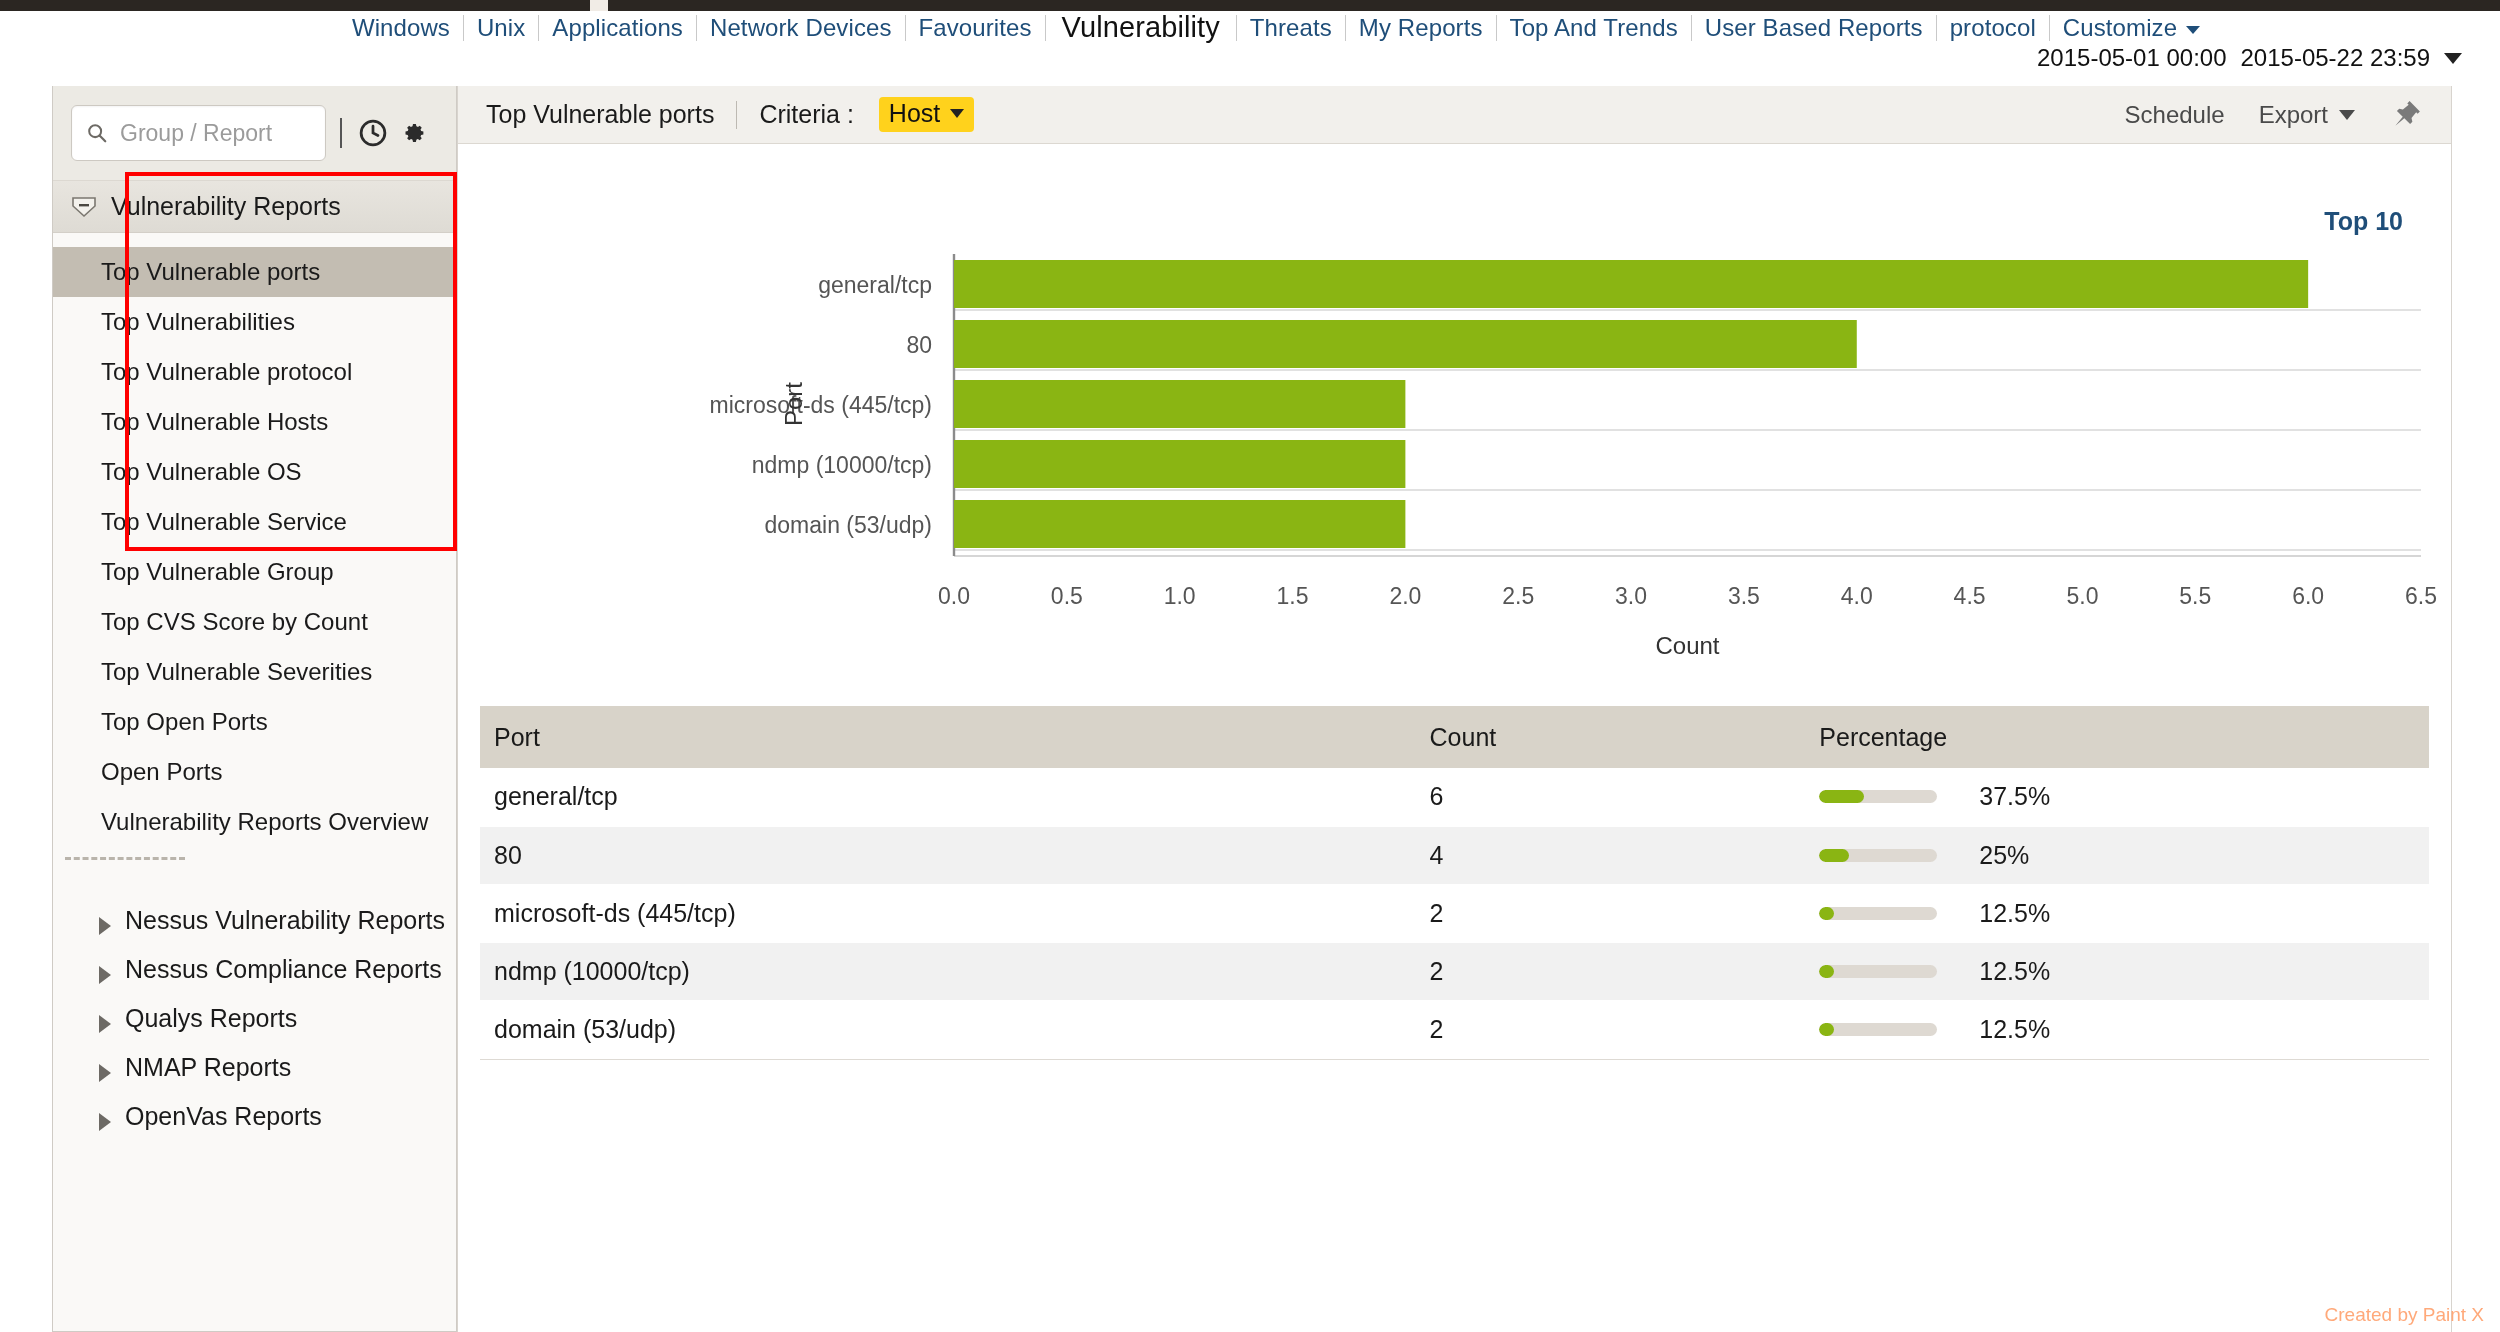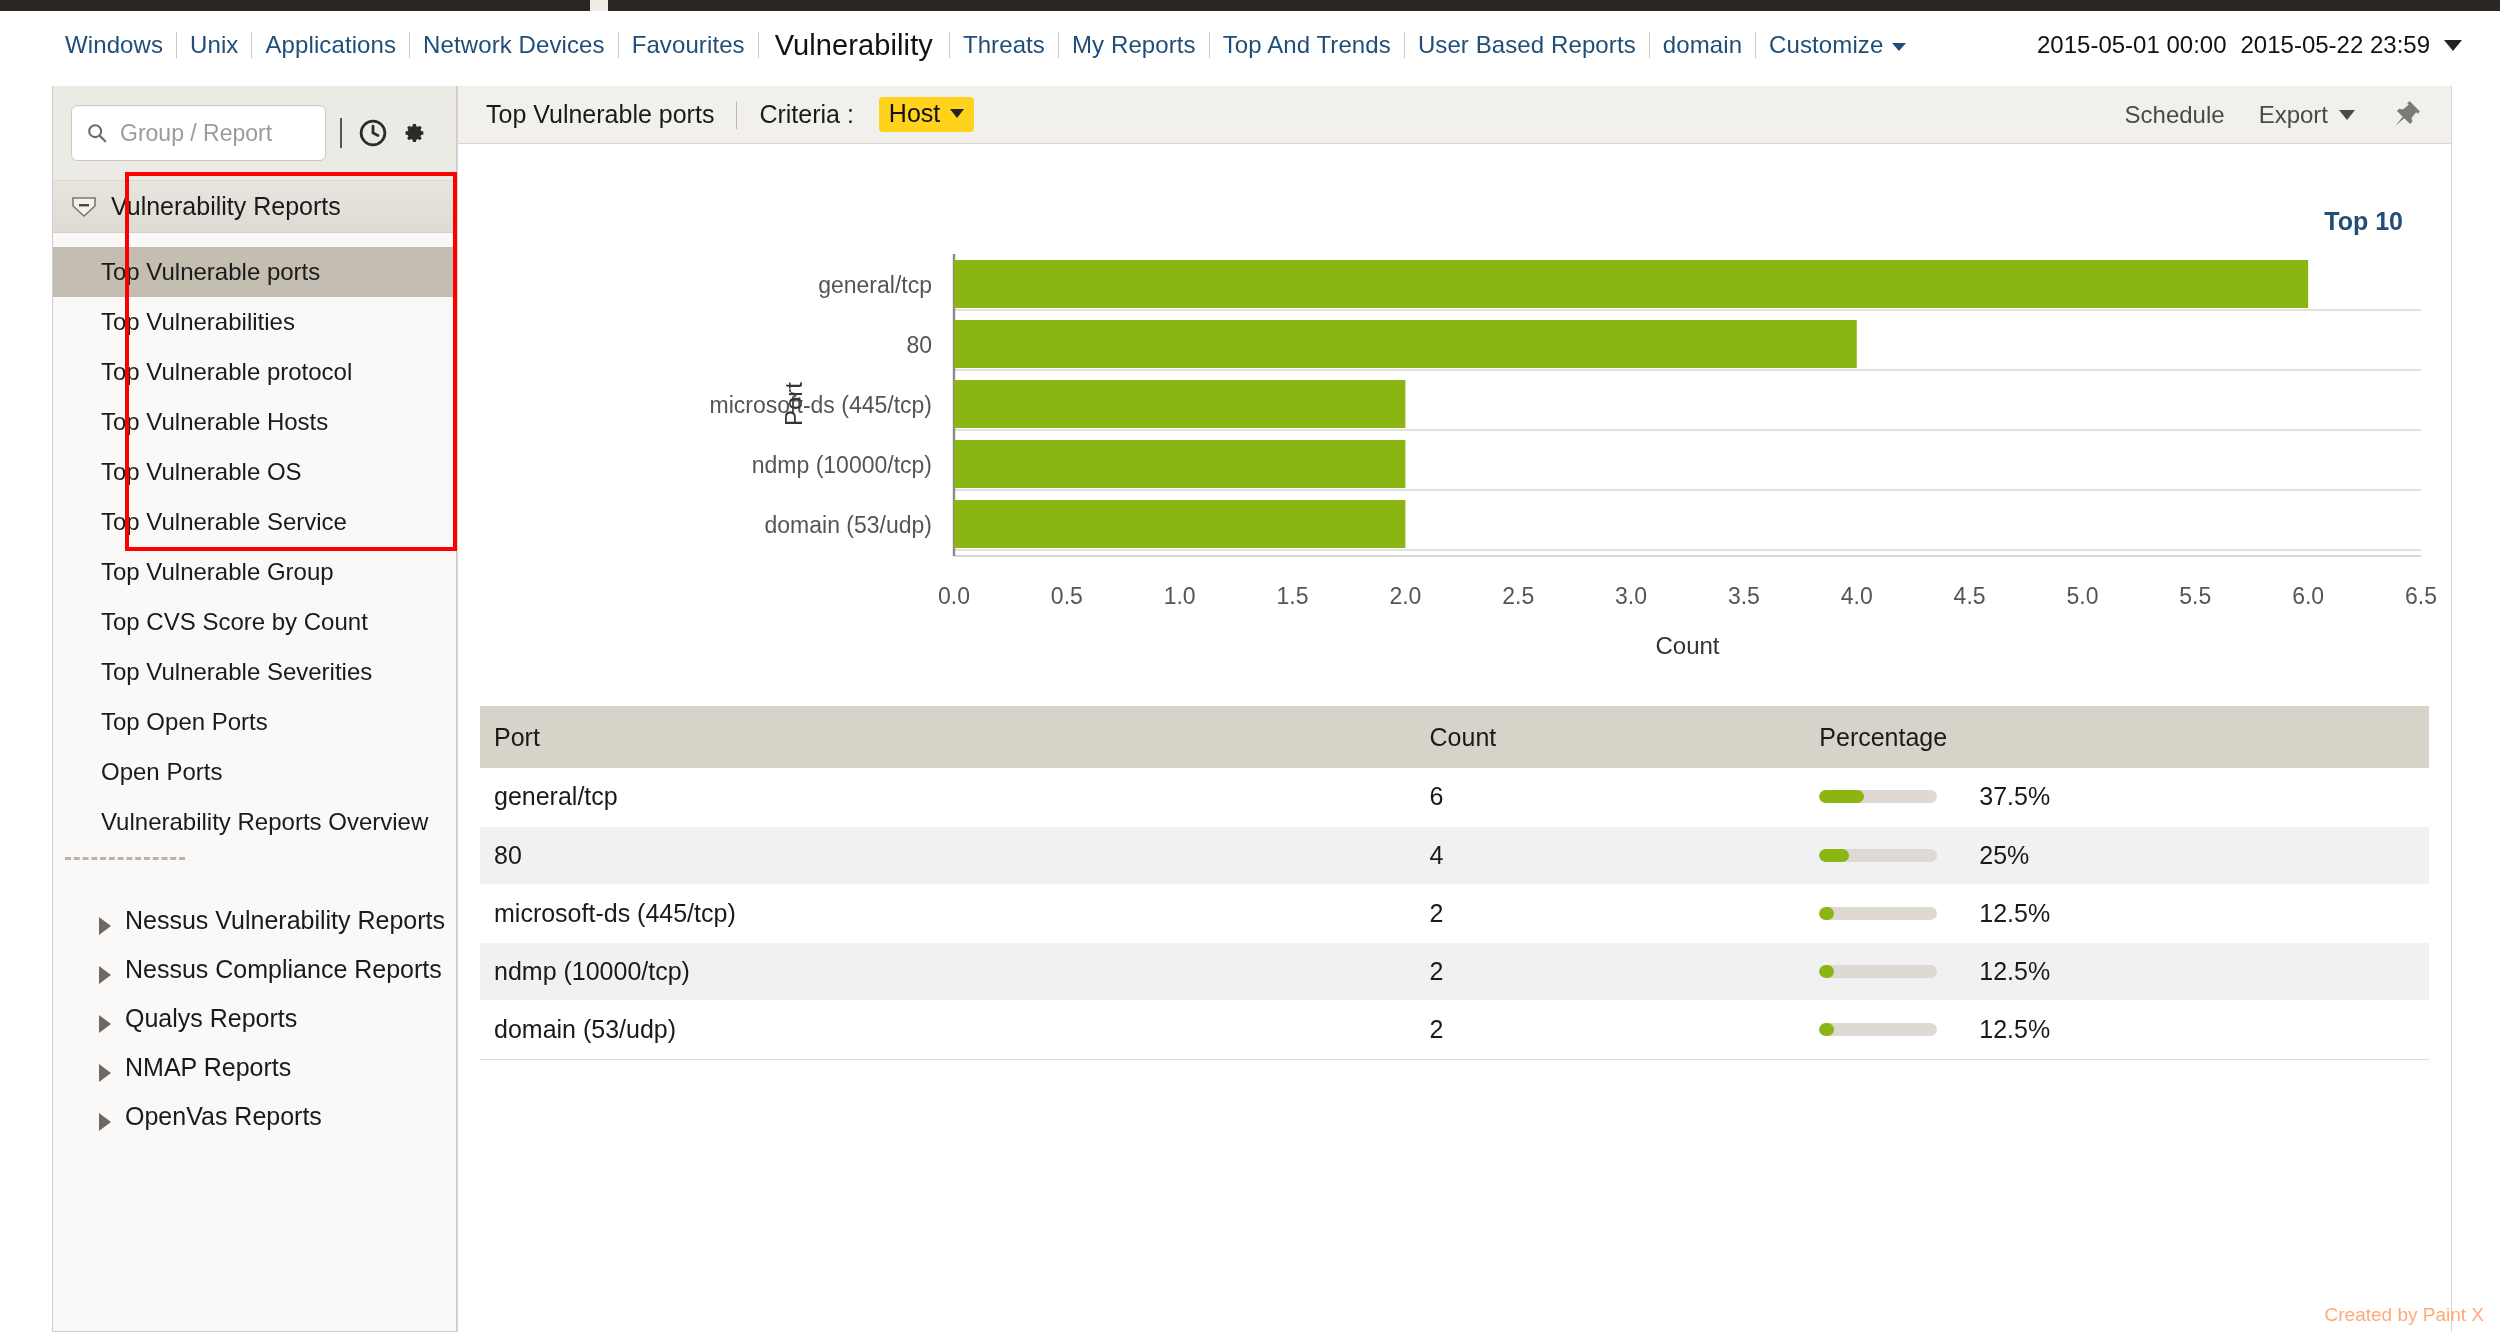--- a/index.html
+++ b/index.html
@@ -13,21 +13,21 @@
 
   
   .top-strip { position:absolute; top:0; left:0; width:2500px; height:11px; background:#ffffff; }
   .top-strip .seg { position:absolute; top:0; height:11px; background:#2b2622; }
   .top-strip .tint { position:absolute; top:0; left:0; width:2500px; height:11px; background:#f1ece6; }
 
   
   .navbar {
     position:absolute; top:11px; left:0; width:2500px; height:68px;
     background:#ffffff;
-    display:flex; align-items:center;
+    display:flex; align-items:center;flex-direction:column;
   }
   .nav-links { display:flex; align-items:center; padding-left:52px; }
   .nav-link {
     font-size:24px; color:#1f4e79; white-space:nowrap;
     padding:0 13px; cursor:pointer; letter-spacing:.1px;
   }
   .nav-link.active { color:#111111; font-size:29px; padding:0 16px; }
   .nav-sep { width:1px; height:26px; background:#c9c9c9; }
   .nav-caret { display:inline-block; width:0;height:0;
     border-left:7px solid transparent;border-right:7px solid transparent;
@@ -193,21 +193,21 @@
       <span class="nav-link active">Vulnerability</span>
       <span class="nav-sep"></span>
       <span class="nav-link">Threats</span>
       <span class="nav-sep"></span>
       <span class="nav-link">My Reports</span>
       <span class="nav-sep"></span>
       <span class="nav-link">Top And Trends</span>
       <span class="nav-sep"></span>
       <span class="nav-link">User Based Reports</span>
       <span class="nav-sep"></span>
-      <span class="nav-link">domain</span>
+      <span class="nav-link">protocol</span>
       <span class="nav-sep"></span>
       <span class="nav-link">Customize<span class="nav-caret"></span></span>
     </div>
   <div class="nav-right">
     <span class="daterange">2015-05-01 00:00</span>
     <span class="daterange">2015-05-22 23:59</span>
     <span class="range-caret"></span>
   </div>
 </div>
 

